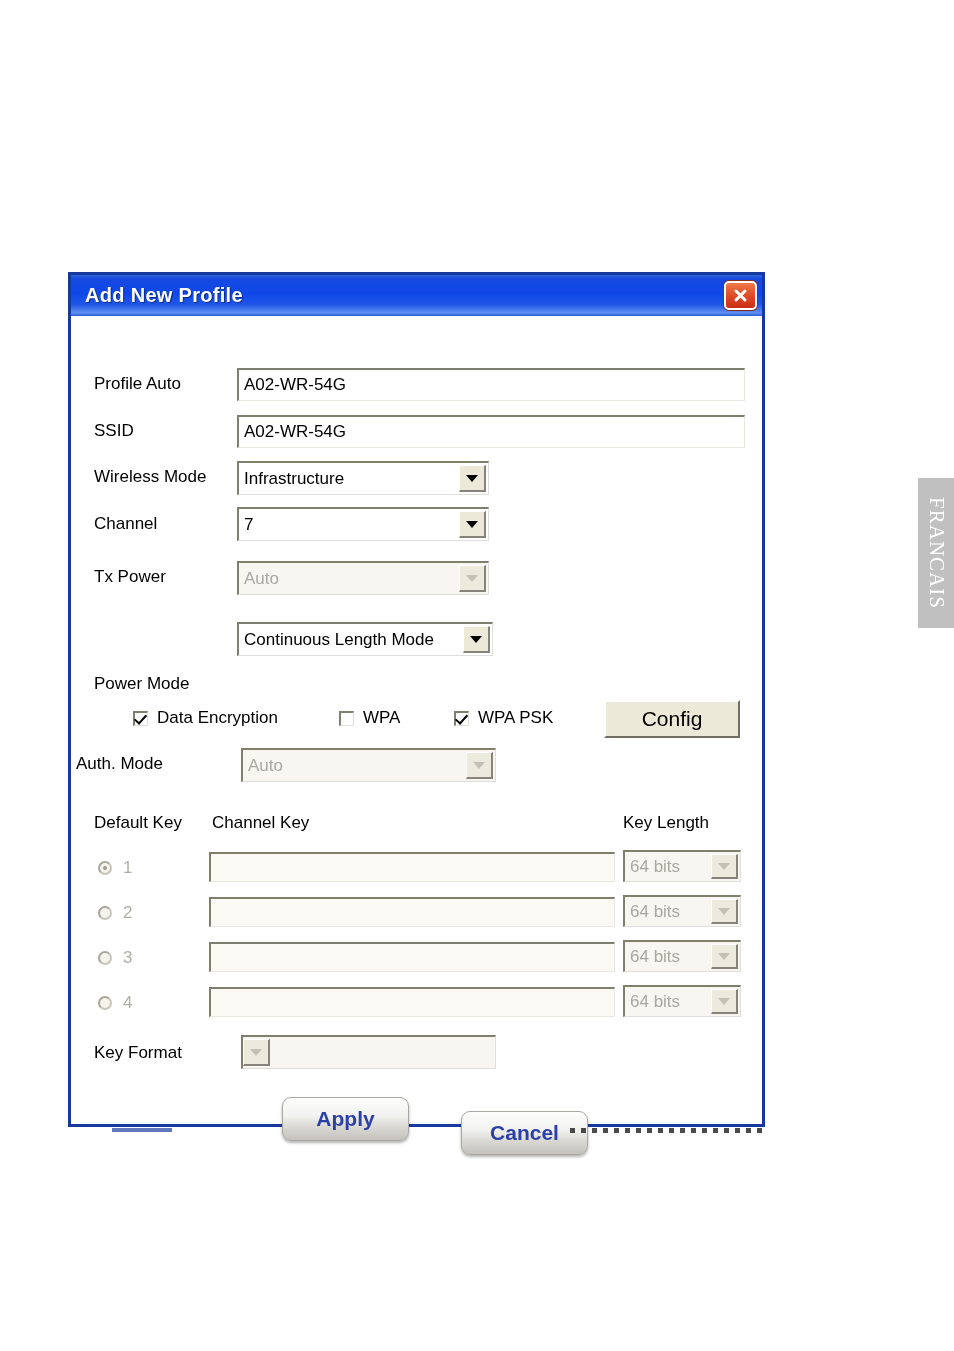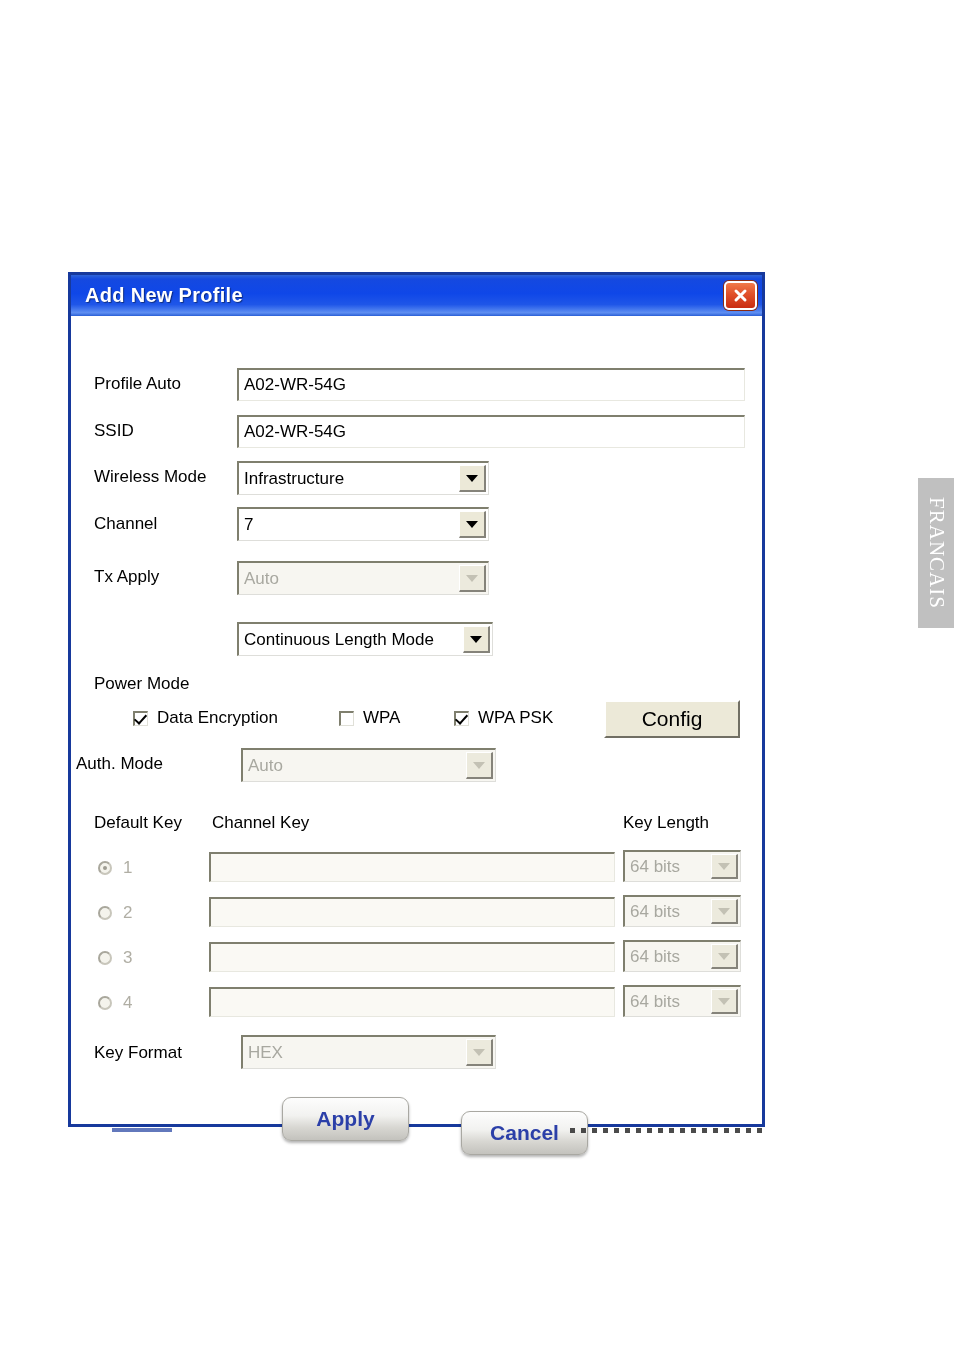--- a/index.html
+++ b/index.html
@@ -348,21 +348,21 @@
       <span class="field-label" style="width:145px;">Channel</span>
     </div>
     <div class="combo" style="position:absolute; left:166px; top:191px; width:252px; height:34px;">
       <span class="combo-value">7</span>
       <span class="combo-arrow">
           <i class="arrow-glyph"></i>
         </span>
     </div>
 
     <div class="row" style="left:23px; top:251px;">
-      <span class="field-label" style="width:145px;">Tx Apply</span>
+      <span class="field-label" style="width:145px;">Tx Power</span>
     </div>
     <div class="combo disabled" style="position:absolute; left:166px; top:245px; width:252px; height:34px;">
       <span class="combo-value">Auto</span>
       <span class="combo-arrow">
           <i class="arrow-glyph"></i>
         </span>
     </div>
 
     <div class="row" style="left:23px; top:312px;">
       <span class="field-label" style="width:145px;margin-top:46px;">Power Mode</span>
@@ -460,21 +460,20 @@
       <span class="combo-value">64 bits</span>
       <span class="combo-arrow">
           <i class="arrow-glyph"></i>
         </span>
     </div>
 
     <div class="row" style="left:23px; top:727px;">
       <span class="field-label" style="width:145px;">Key Format</span>
     </div>
     <div class="combo disabled" style="position:absolute; left:170px; top:719px; width:255px; height:34px;">
-      <span class="combo-value">HEX</span>
       <span class="combo-arrow">
           <i class="arrow-glyph"></i>
         </span>
     </div>
 
     <div class="action-button" style="left:211px; top:781px; width:125px; height:42px;">
       <span>Apply</span>
     </div>
     <div class="action-button" style="left:390px; top:795px; width:125px; height:42px;">
       <span>Cancel</span>

